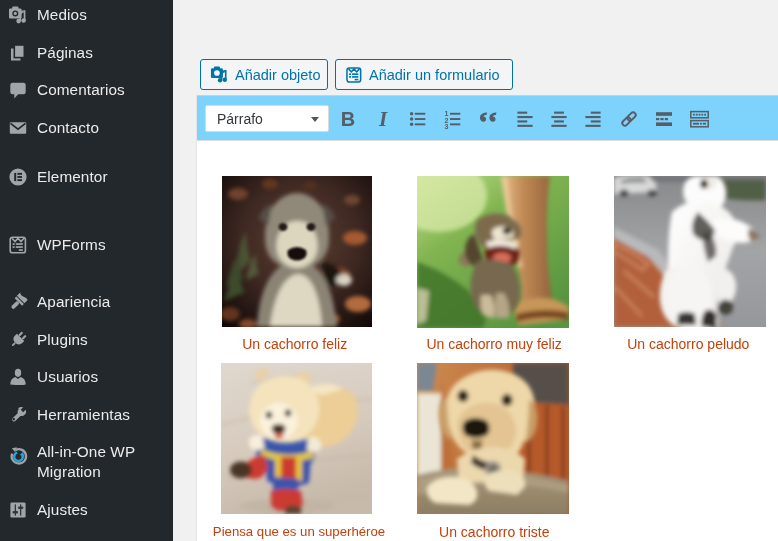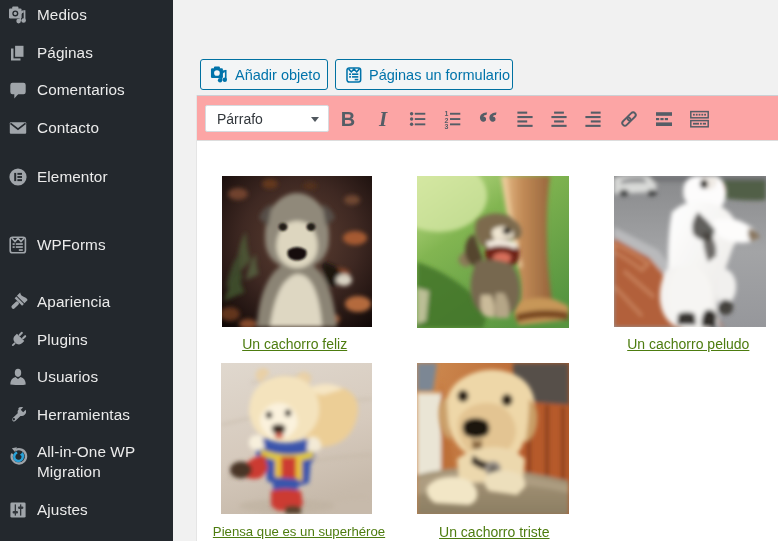--- a/index.html
+++ b/index.html
@@ -9,26 +9,26 @@
 .mi .ic{position:absolute;left:8px;top:50%;margin-top:-10px;width:20px;height:20px;}
 .mi .tx{position:absolute;left:37px;top:50%;transform:translateY(-50%);font-size:15.3px;color:#ebebeb;white-space:nowrap;letter-spacing:0.1px;}
 .mi2{height:58px;}
 .mi2 .tx{line-height:20px;}
 svg{display:block;}
 #content{position:absolute;left:173px;top:0;width:605px;height:541px;background:#f1f1f1;margin-top:24px;}
 .btn{position:absolute;height:31px;background:#f3f5f6;border:1px solid #0071a1;border-radius:3px;color:#0073aa;font-size:14.5px;display:flex;align-items:center;box-sizing:border-box;white-space:nowrap;}
 .btn .bic{margin:0 6px 0 9px;}
 .btn .blb{padding-right:11px;}
 #toolbarwrap{position:absolute;left:23px;top:71px;width:582px;height:470px;background:#fff;border-left:1px solid #e5e5e5;box-sizing:border-box;}
-#toolbar{position:absolute;left:0;top:0;width:582px;height:46px;background:#fca5a5;border-top:1px solid #ccd0d4;border-bottom:1px solid #dddddd;box-sizing:border-box;}
+#toolbar{position:absolute;left:0;top:0;width:582px;height:46px;background:#7dd3fc;border-top:1px solid #ccd0d4;border-bottom:1px solid #dddddd;box-sizing:border-box;}
 #dropdown{position:absolute;left:8px;top:9px;width:124px;height:27px;background:#fff;border:1px solid #d7dade;border-radius:2px;box-sizing:border-box;}
 #dropdown .dtx{position:absolute;left:11px;top:50%;transform:translateY(-50%);font-size:14px;color:#32373c;}
 #dropdown .dar{position:absolute;right:9px;top:11px;width:0;height:0;border-left:4px solid transparent;border-right:4px solid transparent;border-top:5px solid #50575e;}
 .tbtn{position:absolute;top:0px;width:34px;height:46px;display:flex;align-items:center;justify-content:center;color:#555d66;}
-.capt{position:absolute;font-size:14px;color:#4d7c0f;white-space:nowrap;transform:translateX(-50%);text-decoration:underline;}
+.capt{position:absolute;font-size:14px;color:#c2410c;white-space:nowrap;transform:translateX(-50%);}
 .gimg{position:absolute;}
 </style>
 </head>
 <body>
 <div id="sidebar">
 <div class="mi" style="top:-4px">
       <div class="ic">
         <svg width="20" height="20" viewBox="0 0 20 20">
           <g fill="#a0a5aa">
             <rect x="4.2" y="1.6" width="6.2" height="3.4" rx="1"></rect>
@@ -212,21 +212,21 @@
           </g>
           <g fill="#0073aa">
             <rect x="4.6" y="8.2" width="2.1" height="1.8"></rect>
             <rect x="7.8" y="8.2" width="7" height="1.8"></rect>
             <rect x="4.6" y="11.2" width="2.1" height="1.8"></rect>
             <rect x="7.8" y="11.2" width="7" height="1.8"></rect>
             <rect x="10.8" y="14.2" width="4" height="1.8"></rect>
           </g>
         </svg>
       </span>
-      <span class="blb">Páginas un formulario</span>
+      <span class="blb">Añadir un formulario</span>
     </div>
 <div id="toolbarwrap">
 <div id="toolbar">
 <div id="dropdown">
           <span class="dtx">Párrafo</span>
           <span class="dar"></span>
         </div>
 <div class="tbtn" style="left:134px">
           <span style="font-weight:bold;font-size:20px;">B</span>
         </div>
@@ -546,16 +546,17 @@
 <path d="M40 96 q16-12 36-12 q20 0 32 12 l-2 22 l-64 2z" fill="#ecd8ad"></path>
 <path d="M56 92 q10 8 22 8 l-2 8 q-12 0-22-8z" fill="#42392e"></path>
 <circle cx="76" cy="106" r="8" fill="#9a9288"></circle>
 <circle cx="76" cy="106" r="4" fill="#6e675e"></circle>
 <path d="M10 124 q10-12 30-10 q16 2 20 14 q2 10-8 14 l-34-2 q-10-6-8-16z" fill="#f2e6c6"></path>
 <path d="M70 112 q14-8 30-2 q10 4 8 14 l-8 8 l-28-4 q-8-8-2-16z" fill="#eddfbc"></path>
 </g>
 </svg>
     </div>
 <div class="capt" style="left:121.7px;top:312px">Un cachorro feliz</div>
+<div class="capt" style="left:321.1px;top:312px">Un cachorro muy feliz</div>
 <div class="capt" style="left:515.3px;top:312px">Un cachorro peludo</div>
 <div class="capt" style="left:126px;top:500px;font-size:13.2px">Piensa que es un superhéroe</div>
 <div class="capt" style="left:321.3px;top:499.5px">Un cachorro triste</div>
 </div>
 
 </body></html>

